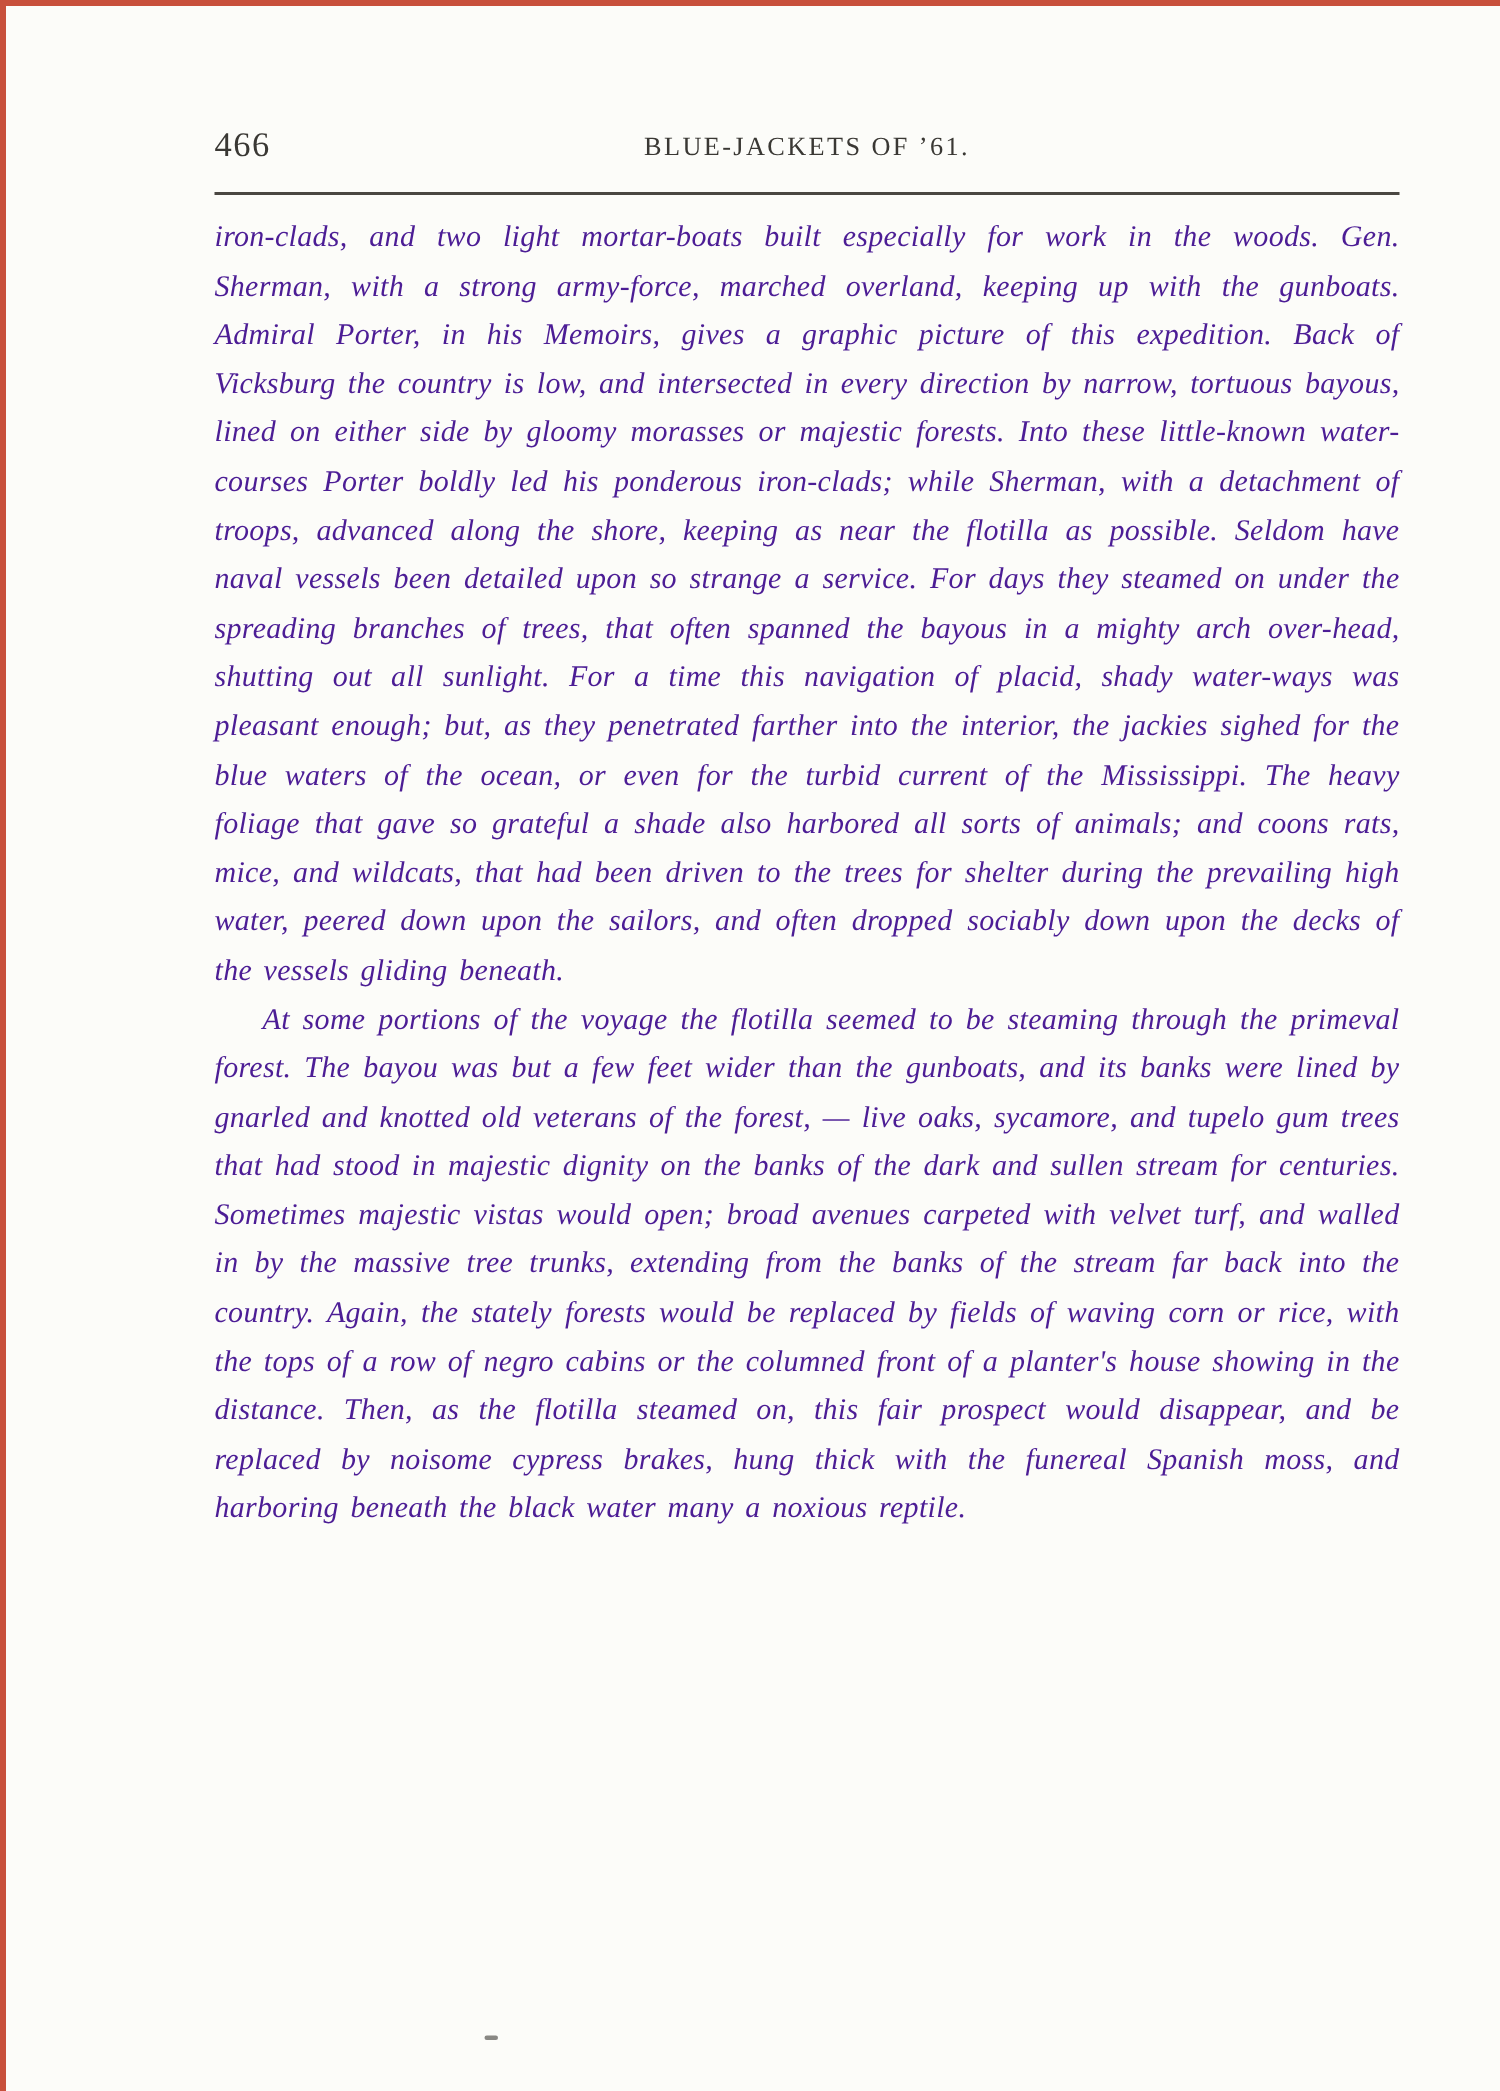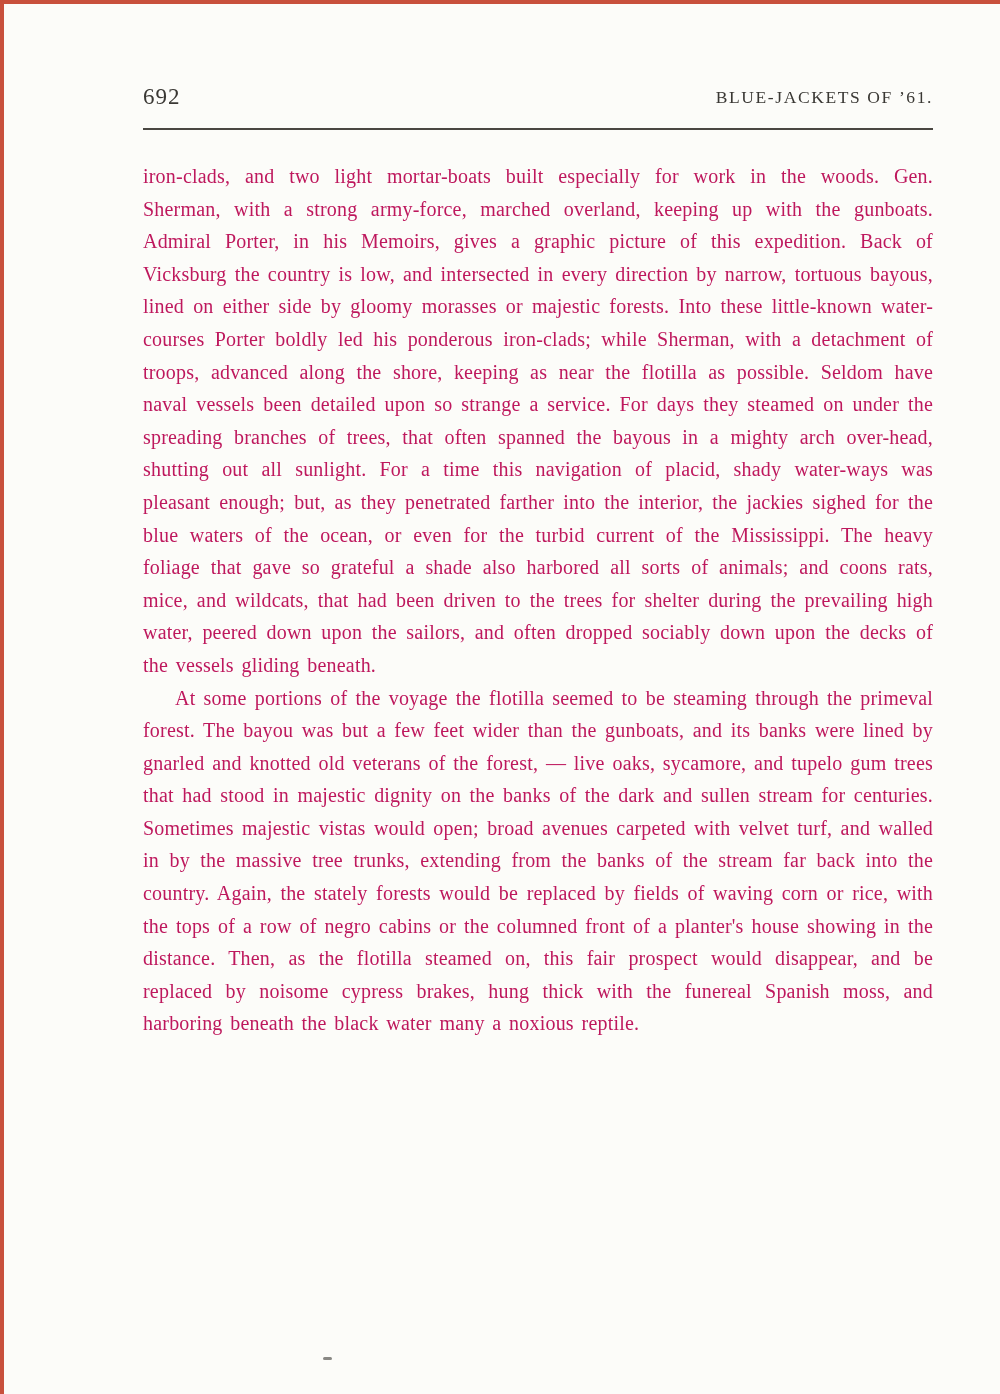--- a/index.html
+++ b/index.html
@@ -55,59 +55,60 @@
     top: 0;
     font-size: 23px;
     letter-spacing: 1px;
     color: #3a3834;
   }
   .running-title {
     position: absolute;
     left: 0;
     right: 0;
     top: 3px;
-    text-align: right;
+    text-align: center;
     font-size: 17.5px;
     letter-spacing: 1.6px;
     color: #3a3834;
     white-space: nowrap;
   }
   .header-rule {
     margin-top: 14px;
     border: 0;
     border-top: 2px solid #4a4742;
     width: 100%;
     height: 0;
   }
   .body-text {
-    margin-top: 30px;
+    margin-top: 12px;
     font-size: 20px;
     line-height: 32.6px;
     text-align: justify;
     word-spacing: 2.5px;
     letter-spacing: 0.2px;
-    color: #be185d;
+    color: #4c1d95;
+    font-style: italic;
   }
   .body-text p {
     margin: 0;
   }
   .body-text p.indent {
     text-indent: 32px;
   }
 </style>
 </head>
 <body>
 
 <div class="page">
   <div class="scan-edge-top"></div>
   <div class="scan-edge-left"></div>
 
   <div class="content">
     <div class="header">
-      <span class="page-number">692</span>
+      <span class="page-number">466</span>
       <span class="running-title">BLUE-JACKETS OF ’61.</span>
     </div>
 
     <hr class="header-rule">
 
     <div class="body-text">
       <p>iron-clads, and two light mortar-boats built especially for work in the woods. Gen. Sherman, with a strong army-force, marched overland, keeping up with the gunboats.  Admiral Porter, in his Memoirs, gives a graphic picture of this expedition.  Back of Vicksburg the country is low, and intersected in every direction by narrow, tortuous bayous, lined on either side by gloomy morasses or majestic forests.  Into these little-known water-courses Porter boldly led his ponderous iron-clads; while Sherman, with a detachment of troops, advanced along the shore, keeping as near the flotilla as possible.  Seldom have naval vessels been detailed upon so strange a service.  For days they steamed on under the spreading branches of trees, that often spanned the bayous in a mighty arch over-head, shutting out all sunlight.  For a time this navigation of placid, shady water-ways was pleasant enough; but, as they penetrated farther into the interior, the jackies sighed for the blue waters of the ocean, or even for the turbid current of the Mississippi.  The heavy foliage that gave so grateful a shade also harbored all sorts of animals; and coons rats, mice, and wildcats, that had been driven to the trees for shelter during the prevailing high water, peered down upon the sailors, and often dropped sociably down upon the decks of the vessels gliding beneath.</p>
       <p class="indent">At some portions of the voyage the flotilla seemed to be steaming through the primeval forest.  The bayou was but a few feet wider than the gunboats, and its banks were lined by gnarled and knotted old veterans of the forest, — live oaks, sycamore, and tupelo gum trees that had stood in majestic dignity on the banks of the dark and sullen stream for centuries.  Sometimes majestic vistas would open; broad avenues carpeted with velvet turf, and walled in by the massive tree trunks, extending from the banks of the stream far back into the country. Again, the stately forests would be replaced by fields of waving corn or rice, with the tops of a row of negro cabins or the columned front of a planter's house showing in the distance.  Then, as the flotilla steamed on, this fair prospect would disappear, and be replaced by noisome cypress brakes, hung thick with the funereal Spanish moss, and harboring beneath the black water many a noxious reptile.</p>
     </div>
   </div>

